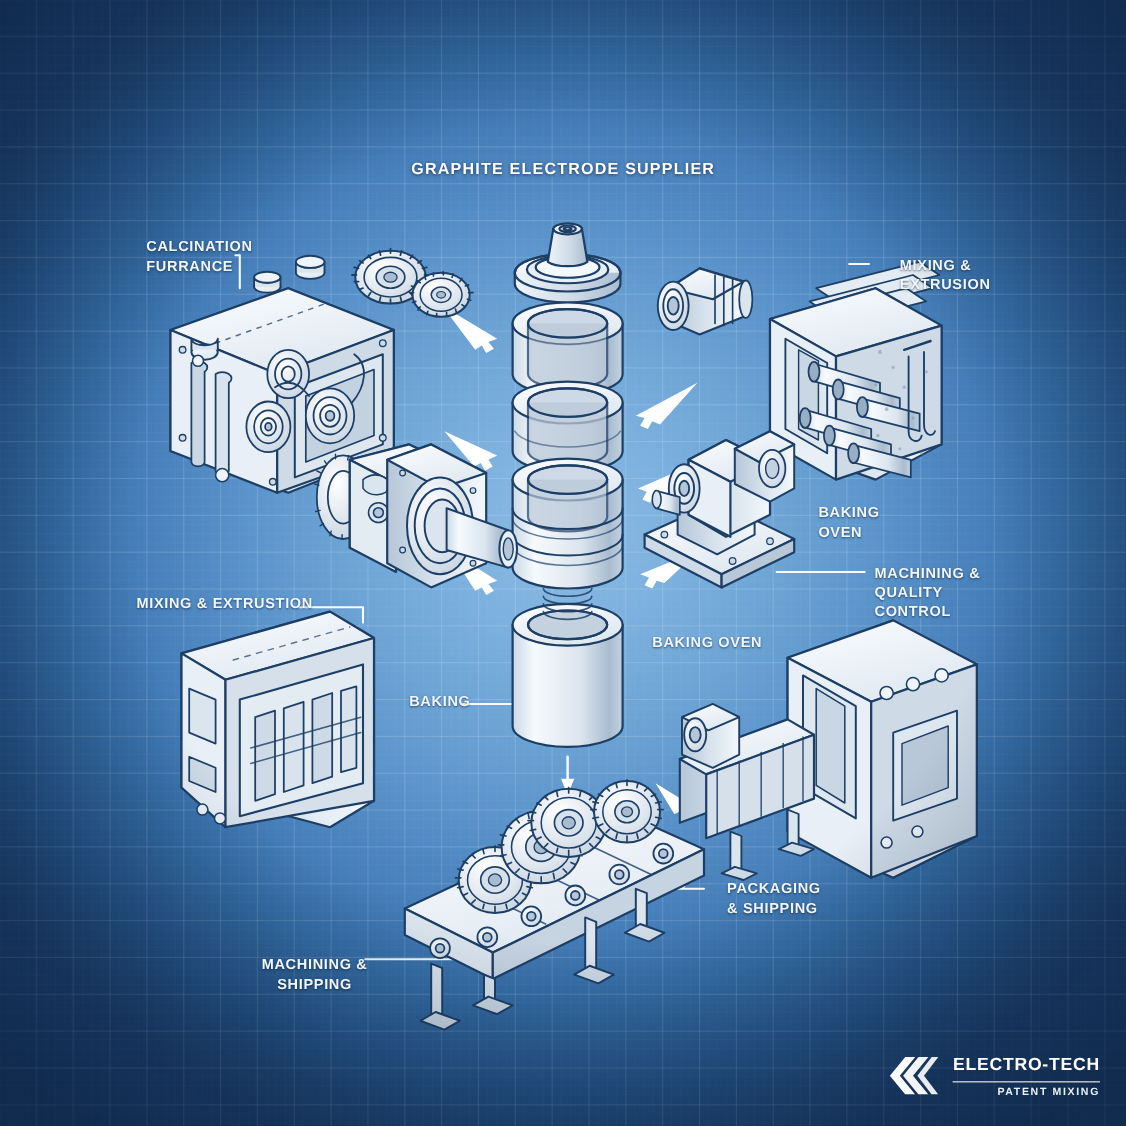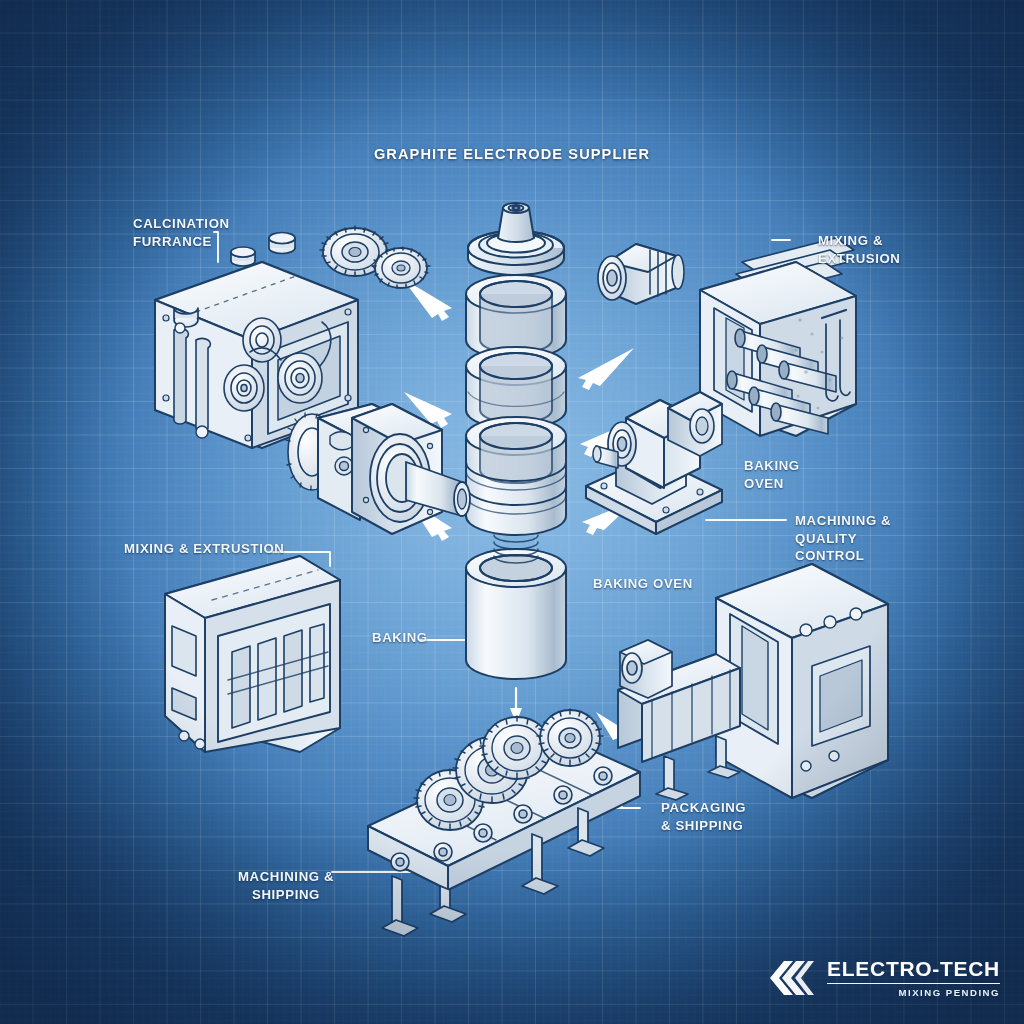--- a/index.html
+++ b/index.html
@@ -82,21 +82,21 @@
 
   
   #logo{
     position:absolute;
     right:24px;bottom:26px;
     display:flex;align-items:center;gap:13px;
   }
   #logo .chev{width:46px;height:34px;flex:none;}
   #logo .words{display:flex;flex-direction:column;align-items:flex-end;}
   #logo .brand{
-    color:#fff;font-size:21px;font-weight:bold;letter-spacing:.7px;
+    color:#fff;font-size:16px;font-weight:bold;letter-spacing:.7px;
     line-height:22px;
   }
   #logo .rule{
     width:100%;height:1.5px;background:#fff;margin:2.5px 0 3px;opacity:.95;
   }
   #logo .tag{
     color:#eaf2f9;font-size:9.6px;font-weight:bold;letter-spacing:1.5px;
     line-height:11px;
   }
 </style>
@@ -710,17 +710,17 @@
     <svg class="chev" viewBox="0 0 46 34">
       <g fill="#ffffff">
         <path d="M16 0 L25 0 L11 17 L25 34 L16 34 L2 17 Z"></path>
         <path d="M28 0 L37 0 L23 17 L37 34 L28 34 L14 17 Z" opacity=".95"></path>
         <path d="M40 0 L46 0 L33 17 L46 34 L40 34 L27 17 Z" opacity=".9"></path>
       </g>
     </svg>
     <div class="words">
       <div class="brand">ELECTRO-TECH</div>
       <div class="rule"></div>
-      <div class="tag">MIXING PENDING</div>
+      <div class="tag">PATENT MIXING</div>
     </div>
   </div>
 
 </div>
 
 </body></html>

